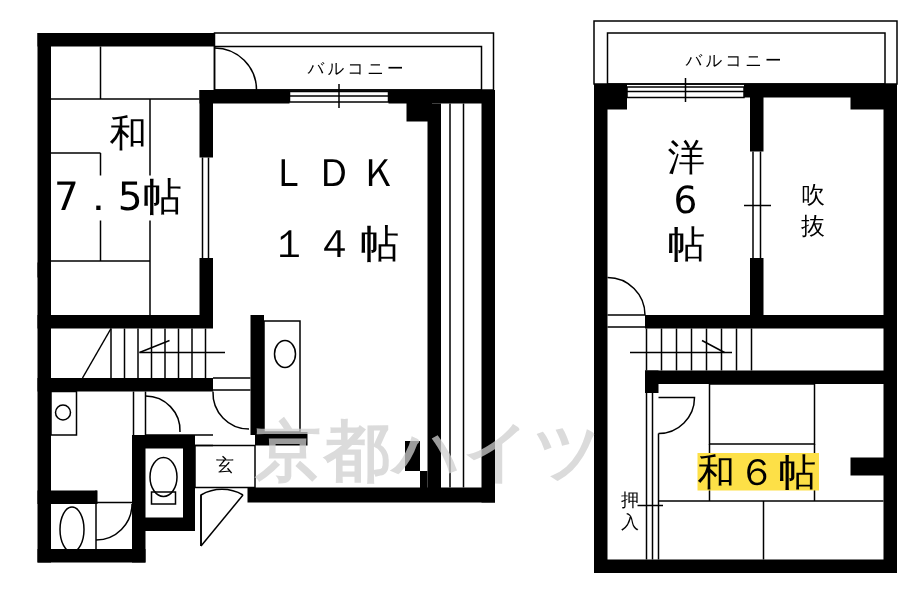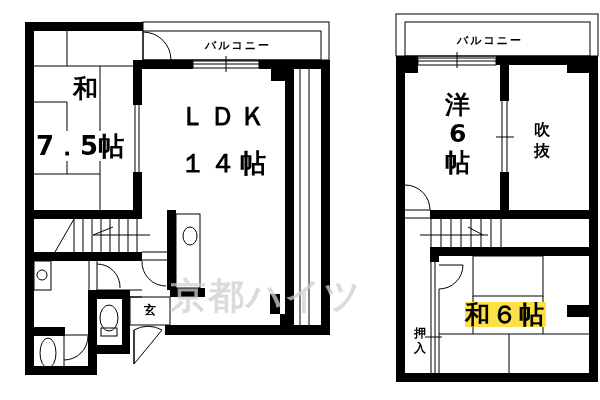--- a/index.html
+++ b/index.html
@@ -1,23 +1,23 @@
 <!DOCTYPE html>
 <html><head>
 <meta charset="utf-8">
 <style>
   html,body{margin:0;padding:0;background:#fff;}
   body{width:600px;height:400px;position:relative;overflow:hidden;font-family:"DejaVu Sans",sans-serif;}
   svg{position:absolute;left:0;top:0;}
-  .lbl{position:absolute;color:#000;white-space:nowrap;line-height:1;font-weight:bold;}
+  .lbl{position:absolute;color:#000;white-space:nowrap;line-height:1;}
   .room-big{font-size:26px;}
   .room-med{font-size:25px;}
   .small{font-size:11px;letter-spacing:2px;}
   .tiny{font-size:12px;}
-  .wm{position:absolute;color:#cfcfcf;font-size:36px;font-weight:bold;opacity:.75;letter-spacing:2px;}
+  .wm{position:absolute;color:#cfcfcf;font-size:44px;font-weight:bold;opacity:.75;letter-spacing:2px;}
 </style>
 </head>
 <body>
 
 <svg width="600" height="400">
   <g fill="#000" stroke="none">
 
     <rect x="25" y="22" width="118" height="9"></rect>
     <rect x="25" y="22" width="9" height="163"></rect>
     <rect x="25" y="175" width="9" height="200"></rect>
@@ -169,21 +169,21 @@
     <line x1="543" y1="296" x2="543" y2="334"></line>
   </g>
 </svg>
 
 <div class="wm" style="left:170px;top:272px;">京都ハイツ</div>
 
 <div class="lbl small" style="left:205px;top:40px;">バルコニー</div>
 <div class="lbl small" style="left:457px;top:35px;">バルコニー</div>
 
 <div class="lbl room-med" style="left:73px;top:76px;">和</div>
-<div class="lbl room-big" style="left:36px;top:131px;background:#fff;padding:2px 0;">7．5帖</div>
+<div class="lbl room-big" style="left:36px;top:117px;background:#fff;padding:2px 0;">7．5帖</div>
 
 <div class="lbl room-big" style="left:180px;top:103px;letter-spacing:4px;">ＬＤＫ</div>
 <div class="lbl room-big" style="left:180px;top:150px;letter-spacing:4px;">１４帖</div>
 
 <div class="lbl tiny" style="left:144px;top:304px;">玄</div>
 
 <div class="lbl room-med" style="left:445px;top:92px;">洋</div>
 <div class="lbl room-med" style="left:449px;top:121px;">6</div>
 <div class="lbl room-med" style="left:445px;top:150px;">帖</div>
 

